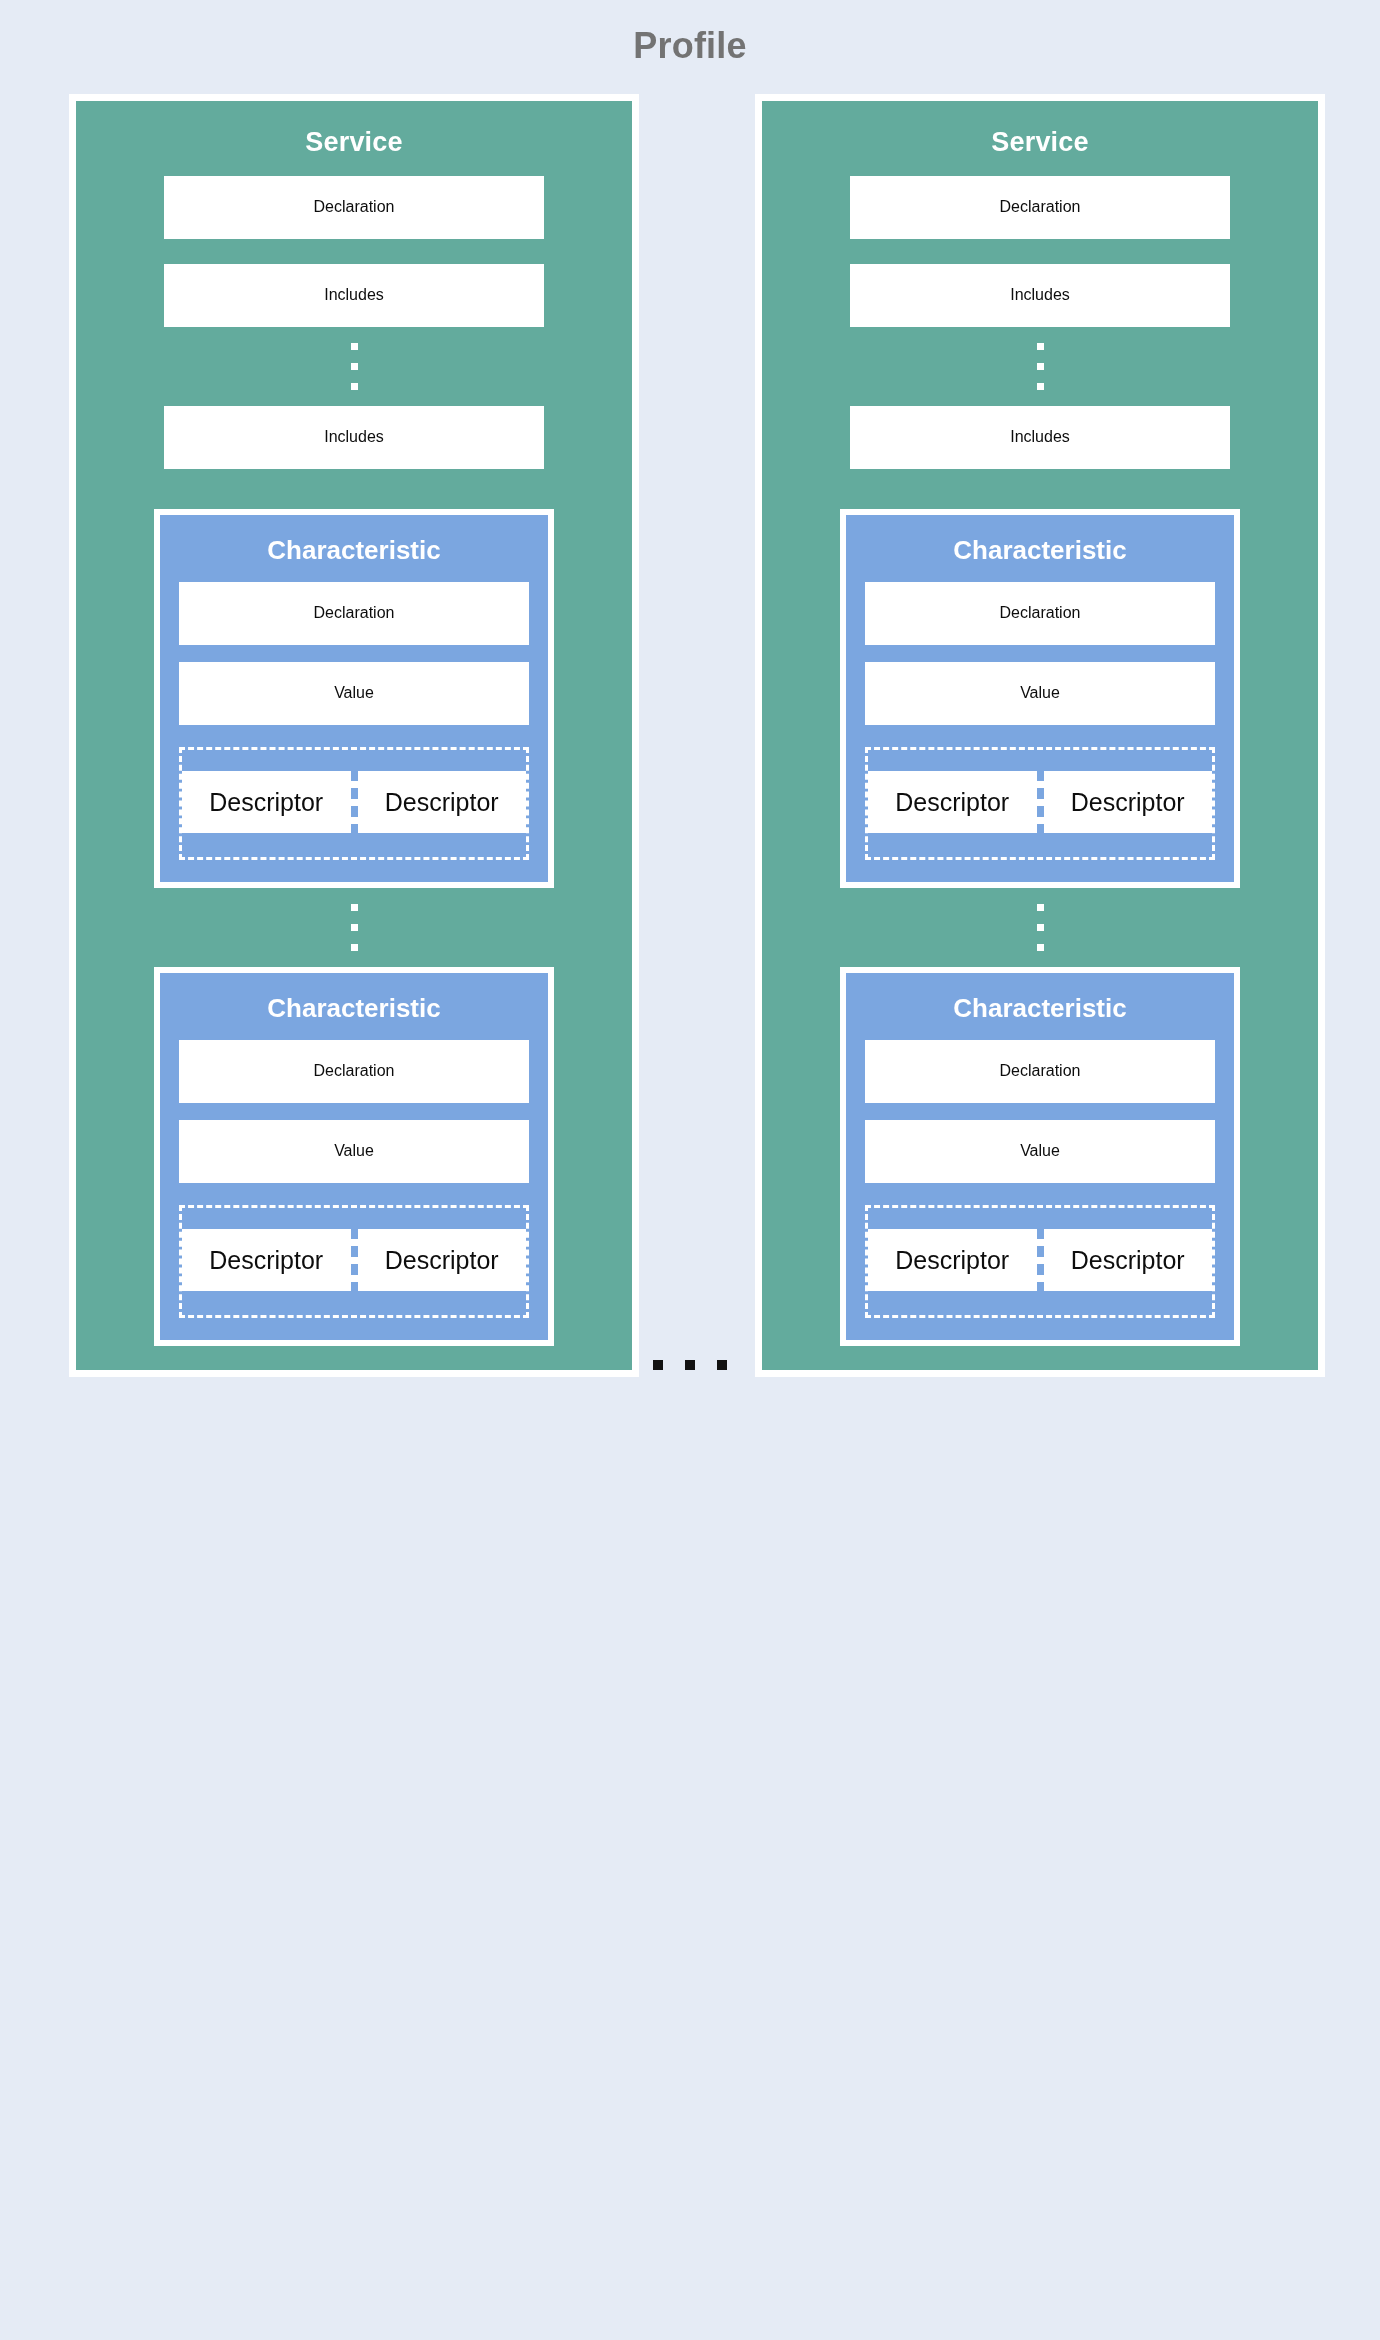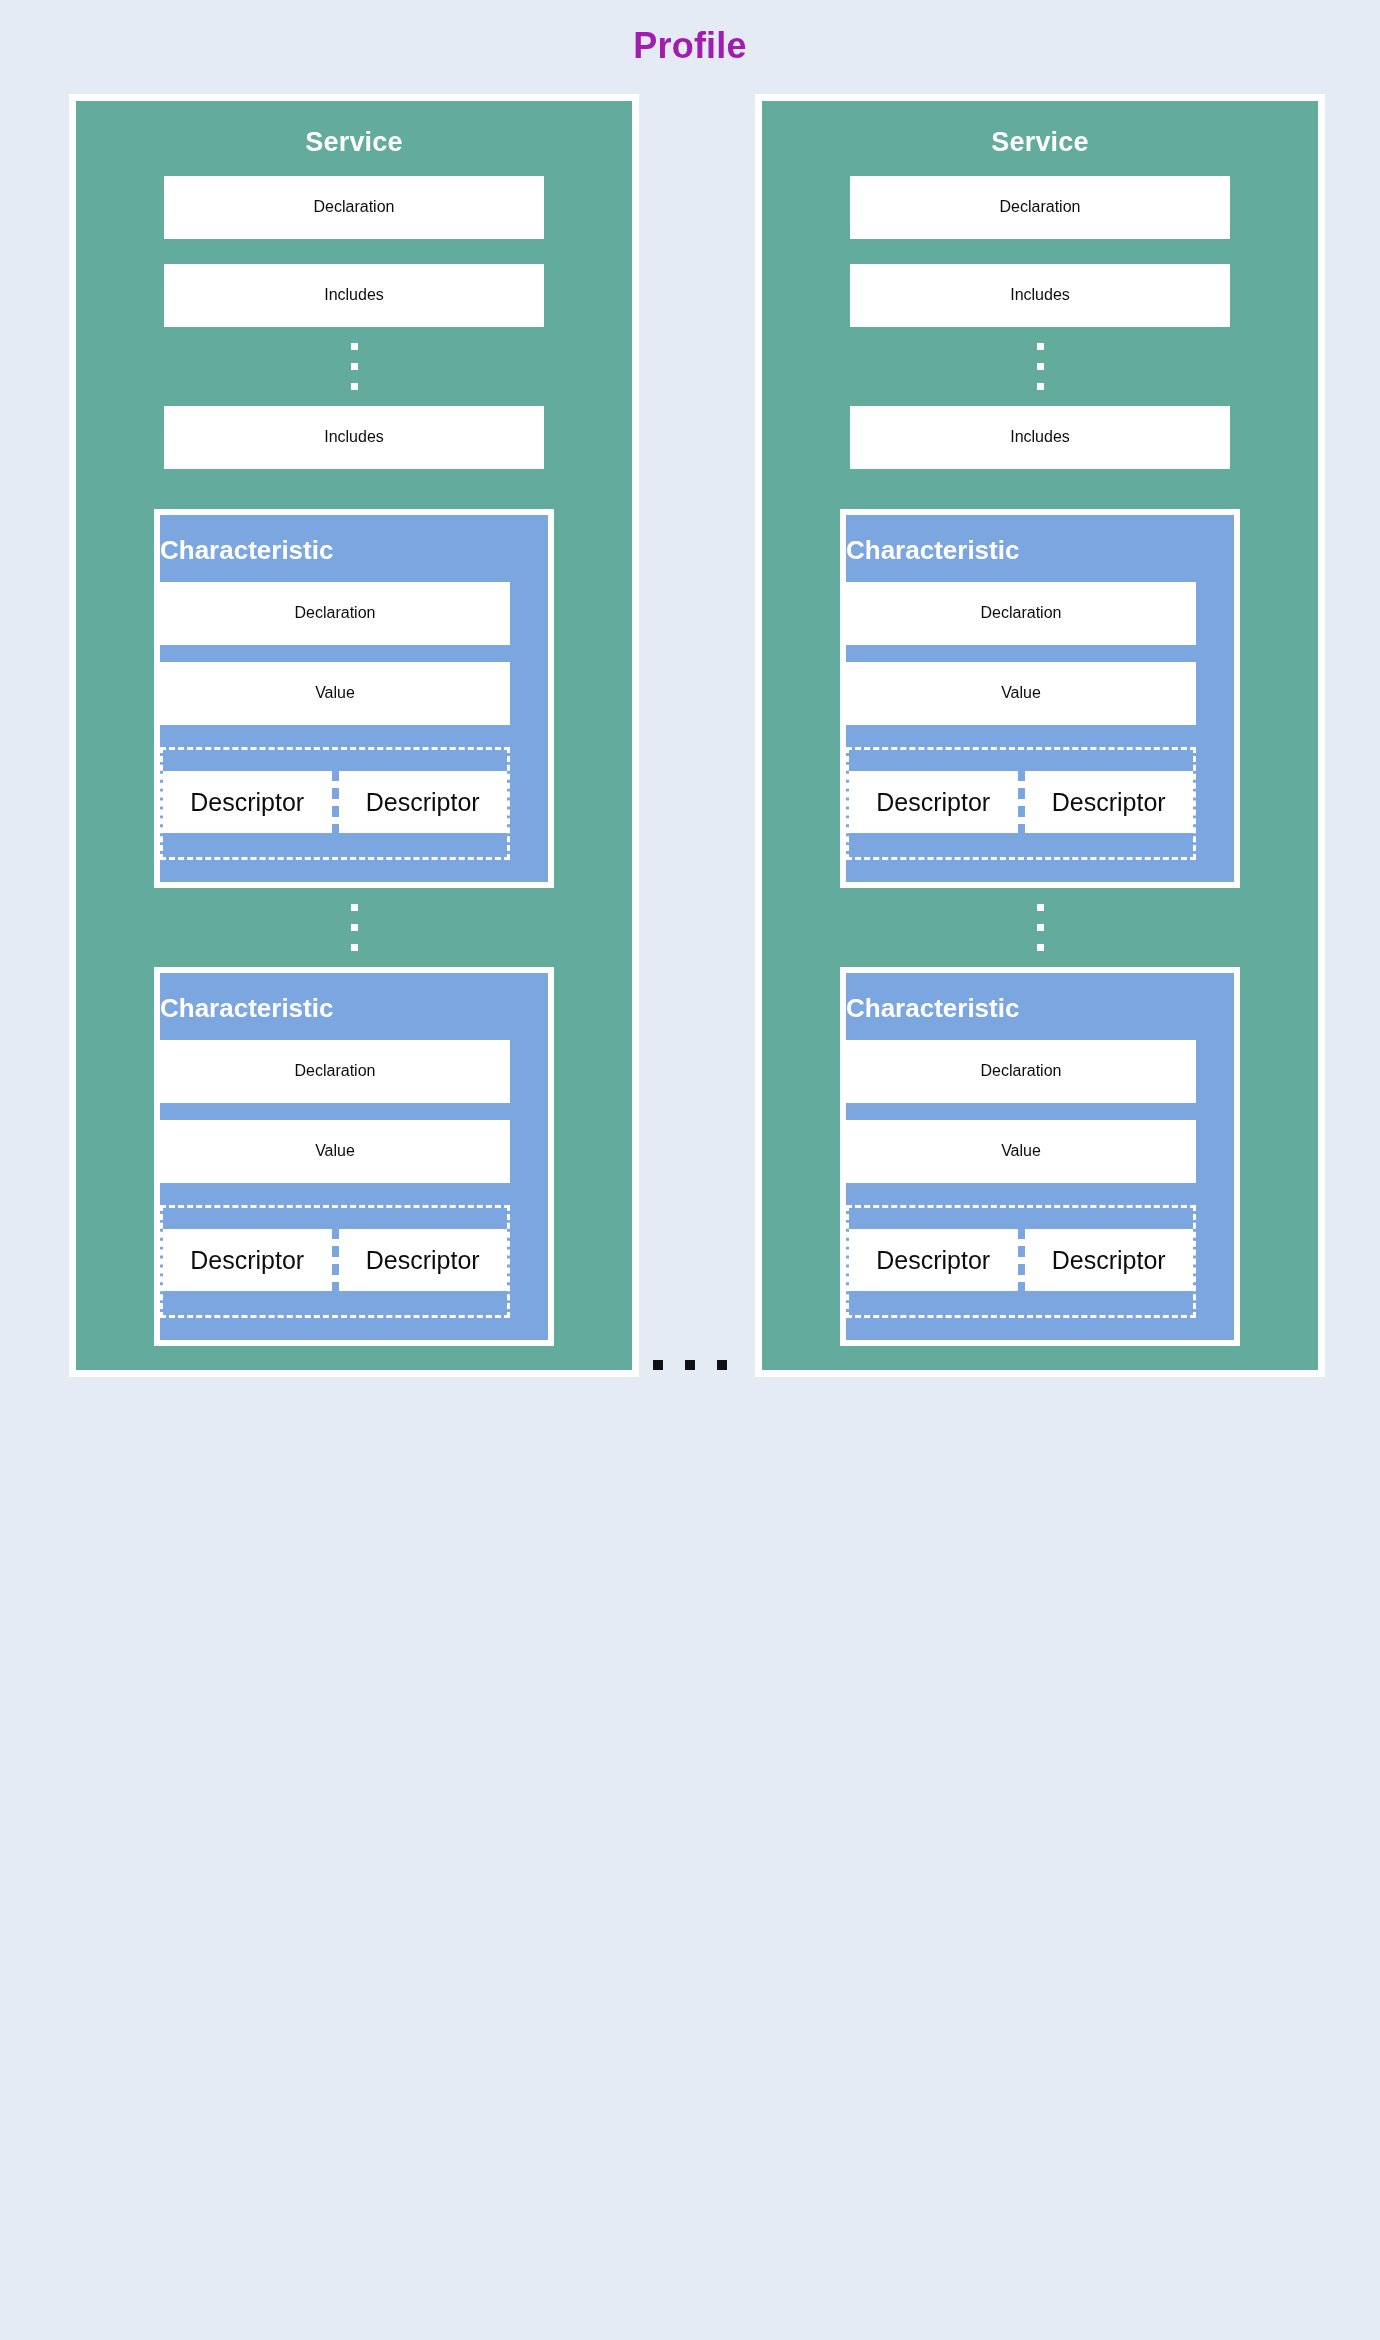--- a/index.html
+++ b/index.html
@@ -17,21 +17,21 @@
     height: 2340px;
     background: #e5ebf5;
     overflow: hidden;
   }
 
   
   .page-title {
     text-align: center;
     font-size: 36px;
     font-weight: bold;
-    color: #a21caf;
+    color: #737373;
     padding-top: 26px;
     line-height: 1.1;
     letter-spacing: 0.2px;
   }
 
   
   .profile-body {
     display: flex;
     justify-content: center;
     gap: 116px;
@@ -97,21 +97,21 @@
   .vdots.tight { padding: 13px 0; gap: 11px; }
 
   
   .characteristic {
     width: 400px;
     background: #7ba6e0;
     border: 6px solid #ffffff;
     padding: 14px 0 22px 0;
     display: flex;
     flex-direction: column;
-    align-items: flex-start;
+    align-items: center;
   }
 
   .characteristic-title {
     font-size: 26px;
     font-weight: bold;
     color: #ffffff;
     text-align: center;
     margin: 6px 0 16px 0;
   }
 

